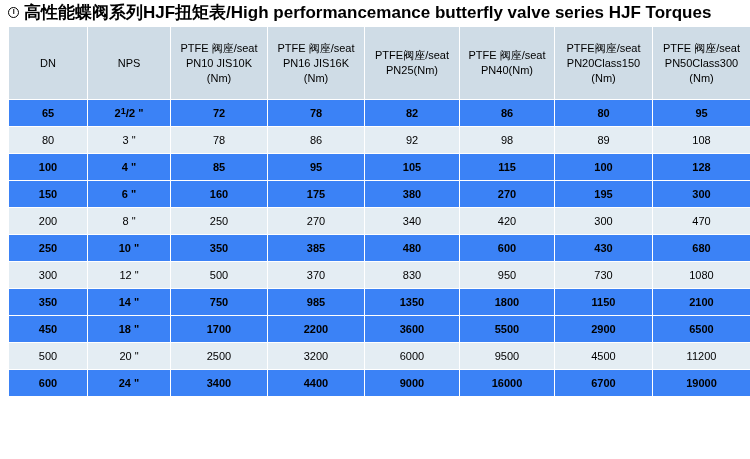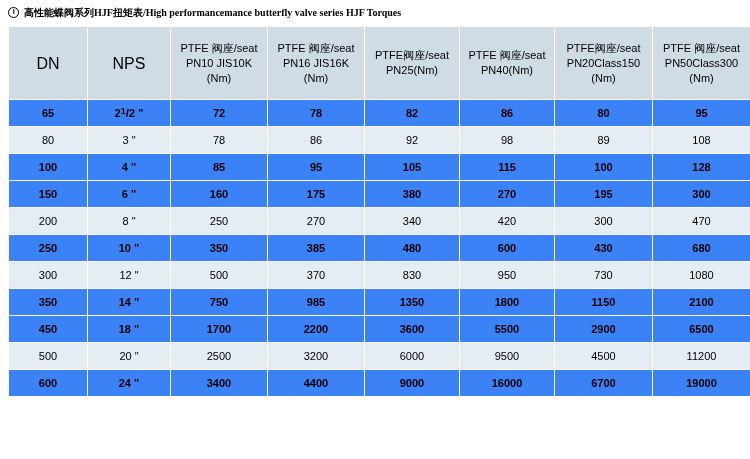--- a/index.html
+++ b/index.html
@@ -41,25 +41,24 @@
     content: "";
     position: absolute;
     left: 50%;
     top: 1px;
     width: 1.5px;
     height: 5px;
     background: #000;
     transform: translateX(-50%);
   }
   .title-text {
-    font-size: 10px;
+    font-size: 17px;
     font-weight: bold;
     letter-spacing: 0px;
     white-space: nowrap;
-    font-family: Liberation Serif, serif;
   }
   table.torque-table {
     border-collapse: collapse;
     width: 734px;
     margin: 0 8px;
     table-layout: fixed;
   }
   table.torque-table td,
   table.torque-table th {
     border: 1px solid #ffffff;
@@ -71,21 +70,21 @@
   thead th {
     background: #cfdce6;
     height: 72px;
     font-weight: normal;
     font-size: 11.5px;
     line-height: 15px;
     padding: 2px 2px;
   }
   thead th.dn-head,
   thead th.nps-head {
-    font-size: 16px;
+    font-size: 11px;
   }
   tbody td {
     height: 26px;
     font-size: 11.5px;
   }
   tbody tr.odd td {
     background: #e4edf3;
   }
   tbody tr.even td {
     background: #3b82f6;

